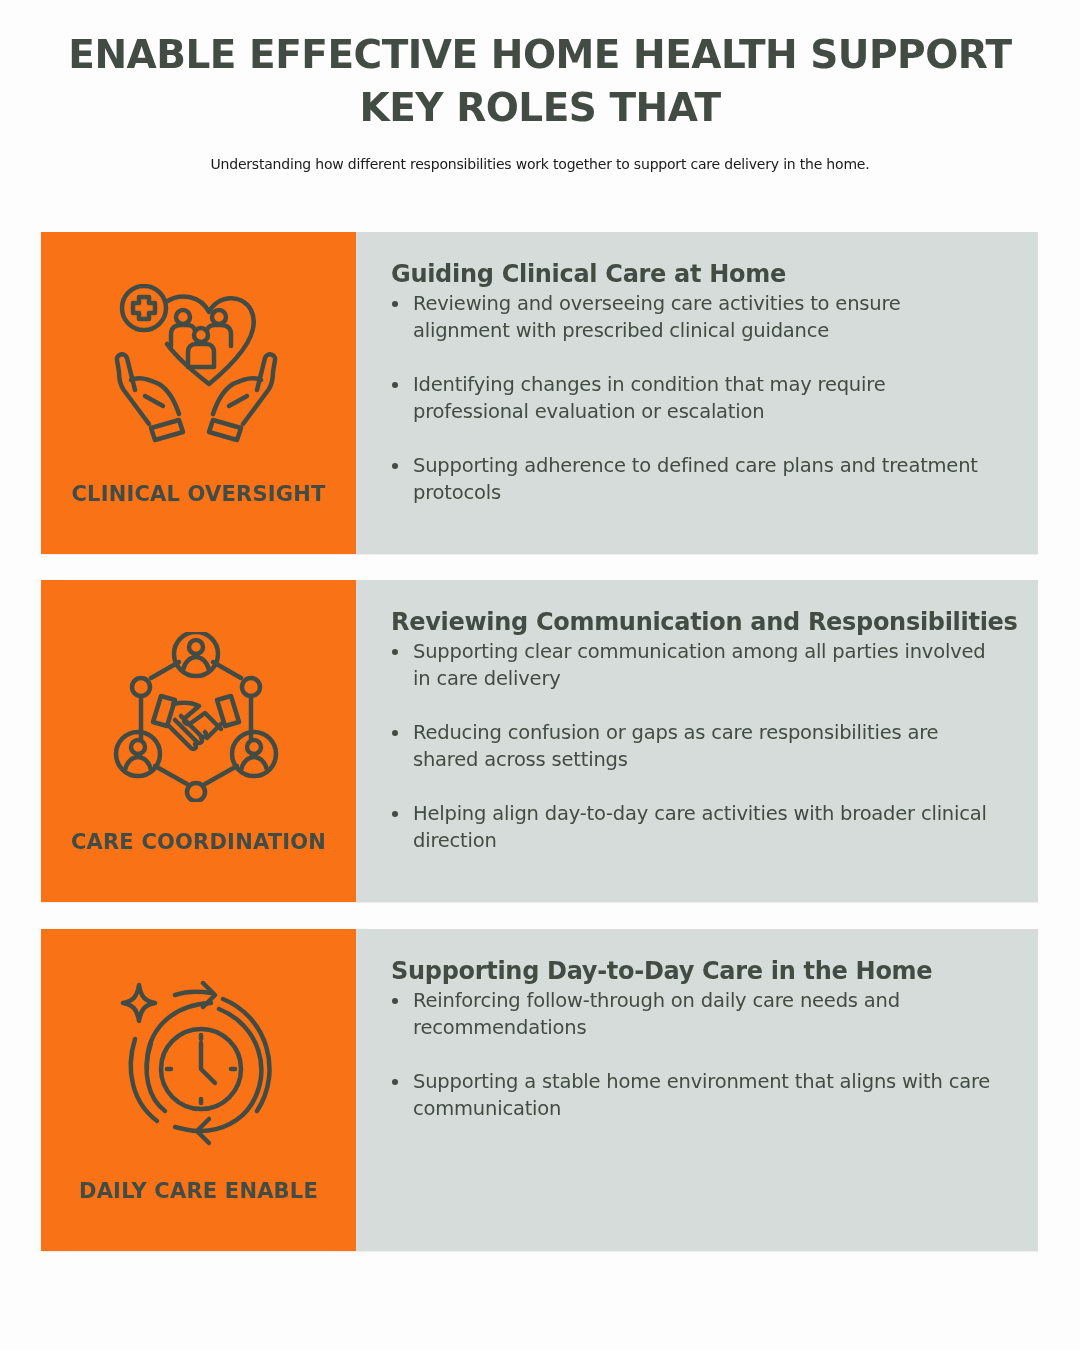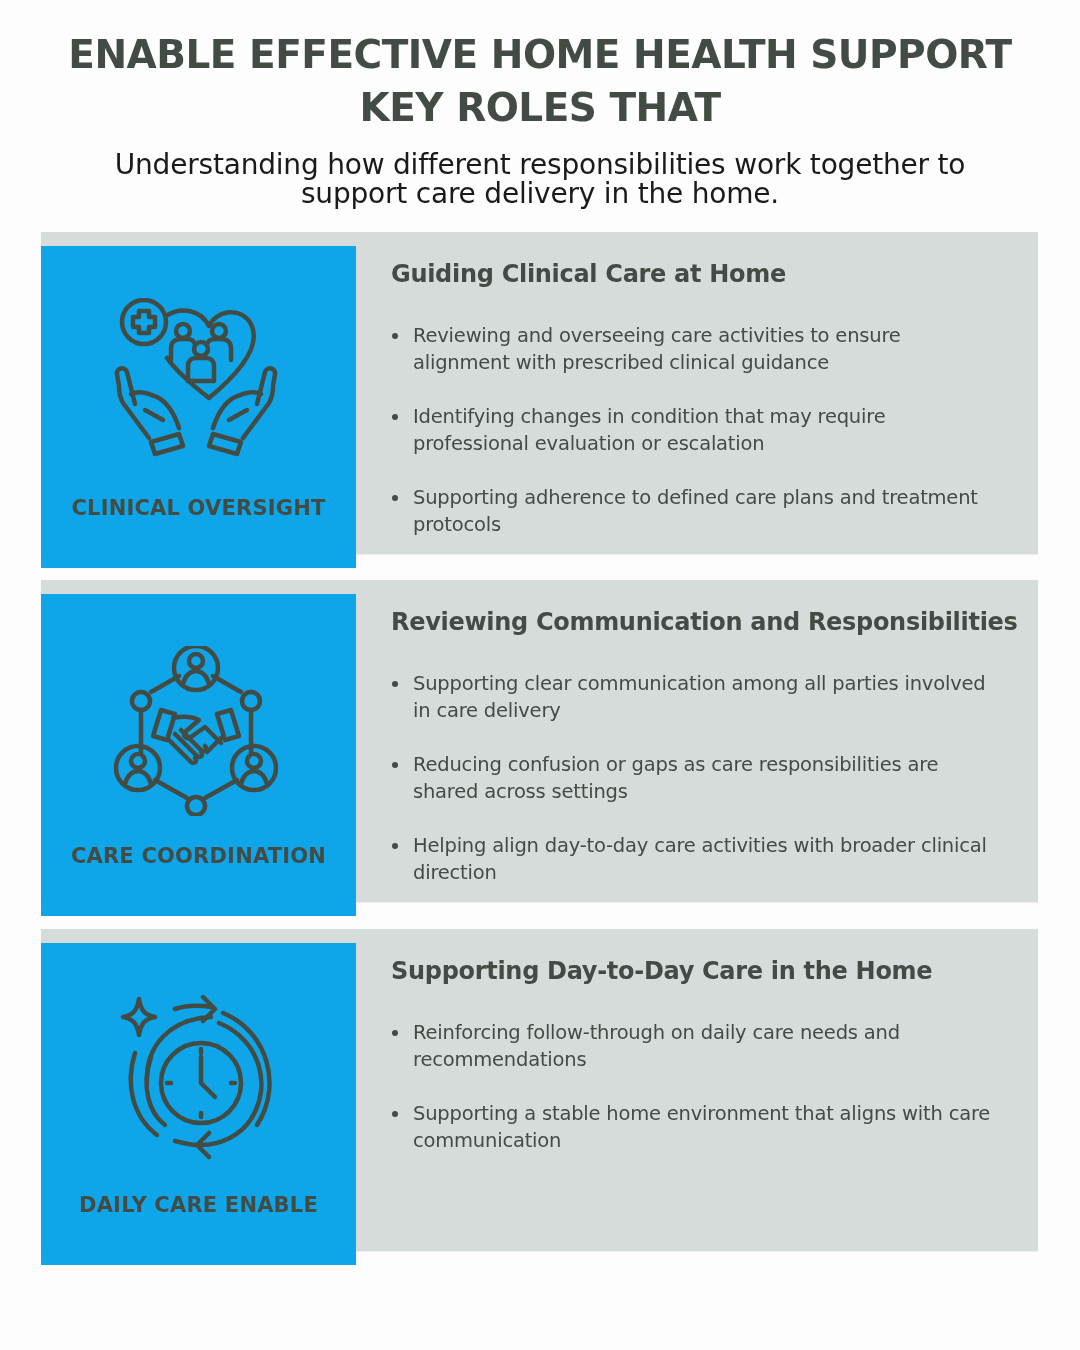--- a/index.html
+++ b/index.html
@@ -1,31 +1,31 @@
 <!DOCTYPE html>
 <html><head>
 <meta charset="utf-8">
 <style>
   * { box-sizing: border-box; margin: 0; padding: 0; }
   html, body { width: 1080px; height: 1350px; background: #fdfdfd; overflow: hidden; }
   body { font-family: "Liberation Sans", "DejaVu Sans", sans-serif; color: #434c44; position: relative; }
 
   .header { position: absolute; top: 28px; left: 0; width: 1080px; text-align: center; }
   .title-line { font-family: "DejaVu Sans", sans-serif; font-weight: bold; font-size: 39px; letter-spacing: -0.5px; line-height: 53px; color: #434c44; }
-  .subtitle { margin: 16px auto 0; width: 860px; font-family: "DejaVu Sans", sans-serif; font-size: 28px; line-height: 29px; color: #1a1a1a; letter-spacing: -0.2px; }
+  .subtitle { margin: 16px auto 0; width: 860px; font-family: "DejaVu Sans", sans-serif; font-size: 14px; line-height: 29px; color: #1a1a1a; letter-spacing: -0.2px; }
 
   .card { position: absolute; left: 41px; width: 997px; height: 322px; display: flex; background: #d6dcd9; box-shadow: 0 1px 1px rgba(0,0,0,0.06); }
-  .card-left { width: 315px; height: 100%; background: #0ea5e9; position: relative; flex: none; margin-top: 14px; }
+  .card-left { width: 315px; height: 100%; background: #f97316; position: relative; flex: none; }
   .card-icon { position: absolute; left: 70px; top: 52px; width: 170px; height: 170px; }
   .card-icon svg { width: 170px; height: 170px; display: block; }
   .card-label { position: absolute; left: 0; width: 315px; top: 250px; text-align: center; font-family: "DejaVu Sans", sans-serif; font-weight: bold; font-size: 21px; letter-spacing: 0.2px; color: #434c44; }
 
   .card-right { flex: 1; padding: 26px 20px 7px 35px; }
   .card-heading { font-family: "DejaVu Sans", sans-serif; font-weight: bold; font-size: 24px; letter-spacing: -0.3px; line-height: 32px; color: #434c44; white-space: nowrap; }
-  .bullets { list-style: none; margin-top: 32px; }
+  .bullets { list-style: none; margin-top: 0; }
   .bullet { position: relative; padding-left: 22px; font-family: "DejaVu Sans", sans-serif; font-size: 19.5px; line-height: 27px; color: #434c44; margin-bottom: 27px; letter-spacing: -0.2px; max-width: 600px; }
   .bullet-dot { position: absolute; left: 1px; top: 11px; width: 6px; height: 6px; border-radius: 50%; background: #434c44; }
 </style>
 </head>
 <body>
 
 <div class="header">
   <div class="title-line">ENABLE EFFECTIVE HOME HEALTH SUPPORT</div>
   <div class="title-line">KEY ROLES THAT</div>
   <div class="subtitle">Understanding how different responsibilities work together to support care delivery in the home.</div>

